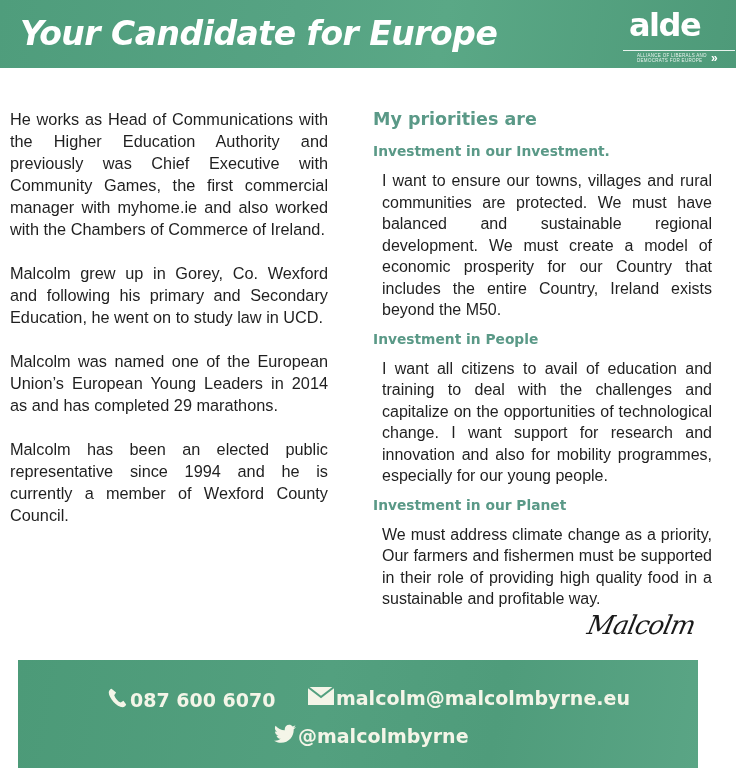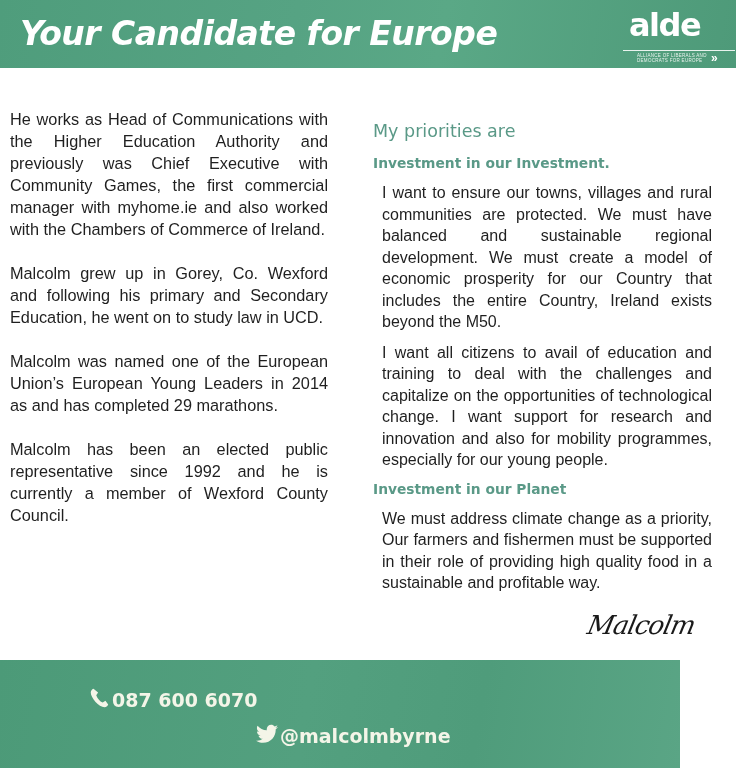--- a/index.html
+++ b/index.html
@@ -34,38 +34,38 @@
   }
   .logo-chev { position: absolute; left: 88px; top: 39px; font-size: 12px; color: #ffffff; font-weight: bold; }
 
   .col-left {
     position: absolute; left: 10px; top: 108px; width: 318px;
     font-size: 16.3px; line-height: 22px; text-align: justify;
   }
   .col-left p { margin: 0 0 22px 0; }
   .col-right { position: absolute; left: 373px; top: 108px; width: 348px; }
   .priorities-title {
-    font-family: "DejaVu Sans", sans-serif; font-weight: normal;
-    font-size: 17.5px; color: #5a9987; margin: 12px 0 12px 0; line-height: 22px;
+    font-family: "DejaVu Sans", sans-serif; font-weight: bold;
+    font-size: 17.5px; color: #5a9987; margin: 0 0 12px 0; line-height: 22px;
   }
   .priority { margin-bottom: 7px; }
   .priority h3 {
     margin: 0; font-family: "DejaVu Sans", sans-serif; font-weight: bold;
     font-size: 13.8px; color: #5a9987; line-height: 19px;
   }
   .priority p {
     margin: 9px; font-size: 16px; line-height: 21.5px; text-align: justify;
   }
   .signature {
     position: absolute; left: 588px; top: 610px;
     font-family: "DejaVu Serif", serif; font-style: italic;
     font-size: 26px; color: #1a1a1a; transform: skewX(-12deg); letter-spacing: -1px;
   }
   .footer {
-    position: absolute; left: 0; top: 660px; width: 680px; height: 108px;
+    position: absolute; left: 18px; top: 660px; width: 680px; height: 108px;
     background: linear-gradient(100deg, #4c9a78 0%, #53a07f 45%, #4f9c7b 70%, #5aa585 100%);
   }
   .contact {
     position: absolute; font-family: "DejaVu Sans", sans-serif; font-weight: bold;
     color: #f4f5e8; font-size: 19px; white-space: nowrap; display: flex; align-items: center;
   }
   .contact-phone { left: 88px; top: 27px; }
   .contact-email { left: 290px; top: 27px; }
   .contact-twitter { left: 256px; top: 64px; }
   .icon { display: inline-block; margin-right: 2px; }
@@ -80,49 +80,59 @@
     <div class="logo-line"></div>
     <div class="logo-sub">Alliance of Liberals and Democrats for Europe</div>
     <div class="logo-chev">»</div>
   </div>
 </div>
 
 <div class="col-left">
   <p>He works as Head of Communications with the Higher Education Authority and previously was Chief Executive with Community Games, the first commercial manager with myhome.ie and also worked with the Chambers of Commerce of Ireland.</p>
   <p>Malcolm grew up in Gorey, Co. Wexford and following his primary and Secondary Education, he went on to study law in UCD.</p>
   <p>Malcolm was named one of the European Union’s European Young Leaders in 2014 as and has completed 29 marathons.</p>
-  <p>Malcolm has been an elected public representative since 1992 and he is currently a member of Wexford County Council.</p>
+  <p>Malcolm has been an elected public representative since 1994 and he is currently a member of Wexford County Council.</p>
 </div>
 
 <div class="col-right">
   <div class="priorities-title">My priorities are</div>
   <div class="priority">
     <h3>Investment in our Investment.</h3>
     <p>I want  to ensure our towns, villages and rural communities are protected. We must have balanced and sustainable regional development. We must create a model of economic prosperity for our Country that includes the entire Country, Ireland exists beyond the M50.</p>
   </div>
   <div class="priority">
+    <h3>Investment in People</h3>
     <p>I want all citizens to avail of education and training to deal with the challenges and capitalize on the opportunities of technological change. I want support for research and innovation and also for mobility programmes, especially for our young people.</p>
   </div>
   <div class="priority">
     <h3>Investment in our Planet</h3>
     <p>We must address climate change as a priority, Our farmers and fishermen must be supported in their role of providing high quality food in a sustainable and profitable way.</p>
   </div>
 </div>
 
 <div class="signature">Malcolm</div>
 
 <div class="footer">
   <div class="contact contact-phone">
     <span class="icon">
       <svg width="22" height="22" viewBox="0 0 24 24">
           <path d="M6 2c-1 0-3 2-3 4 0 6 9 16 15 16 2 0 4-2 4-3l-3-4-3 2c-3-1-6-5-7-8l2-3z" fill="#f4f5e8"></path>
         </svg>
     </span>
     <span>087 600 6070</span>
   </div>
+  <div class="contact contact-email">
+    <span class="icon">
+      <svg width="26" height="18" viewBox="0 0 26 18">
+          <rect x="0" y="0" width="26" height="18" fill="#f4f5e8"></rect>
+          <path d="M0 0 L13 10 L26 0" fill="none" stroke="#53a07f" stroke-width="2"></path>
+        </svg>
+    </span>
+    <span>malcolm@malcolmbyrne.eu</span>
+  </div>
   <div class="contact contact-twitter">
     <span class="icon">
       <svg width="22" height="20" viewBox="0 0 24 20">
           <path d="M24 2.4c-.9.4-1.8.7-2.8.8 1-.6 1.8-1.6 2.2-2.7-1 .6-2 1-3.1 1.2C19.3.7 18 0 16.6 0c-2.7 0-4.9 2.2-4.9 4.9 0 .4 0 .8.1 1.1C7.7 5.8 4.1 3.9 1.7.9c-.4.7-.7 1.6-.7 2.5 0 1.7.9 3.2 2.2 4.1-.8 0-1.6-.2-2.2-.6v.1c0 2.4 1.7 4.4 3.9 4.8-.4.1-.8.2-1.3.2-.3 0-.6 0-.9-.1.6 2 2.4 3.4 4.6 3.4-1.7 1.3-3.8 2.1-6.1 2.1-.4 0-.8 0-1.2-.1 2.2 1.4 4.8 2.2 7.5 2.2 9.1 0 14-7.5 14-14v-.6c1-.7 1.8-1.6 2.5-2.5z" fill="#f4f5e8"></path>
         </svg>
     </span>
     <span>@malcolmbyrne</span>
   </div>
 </div>
 

